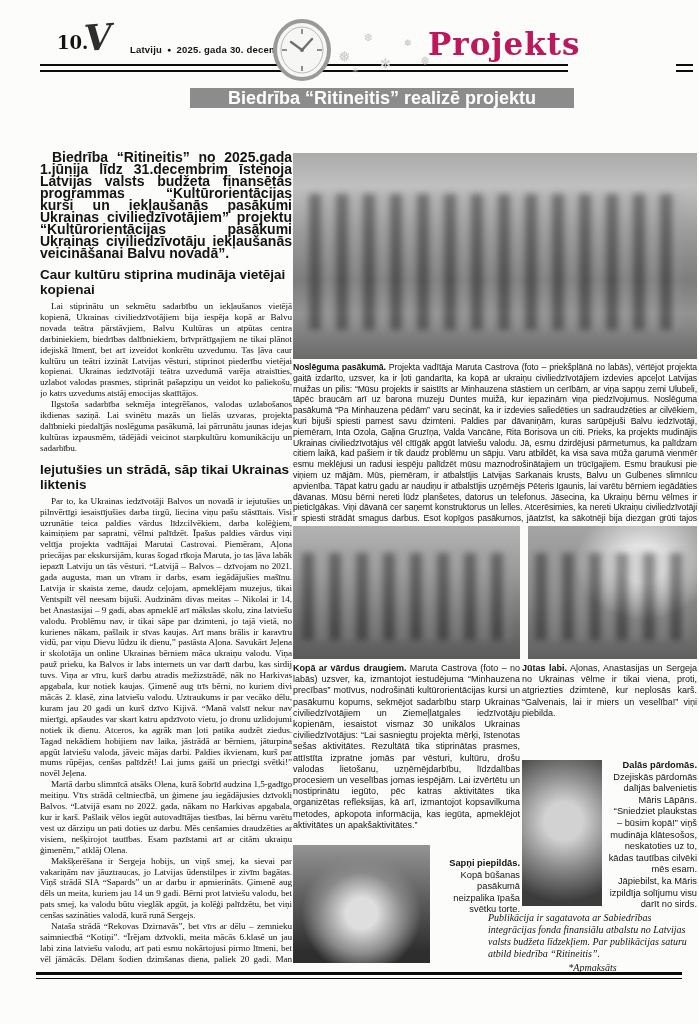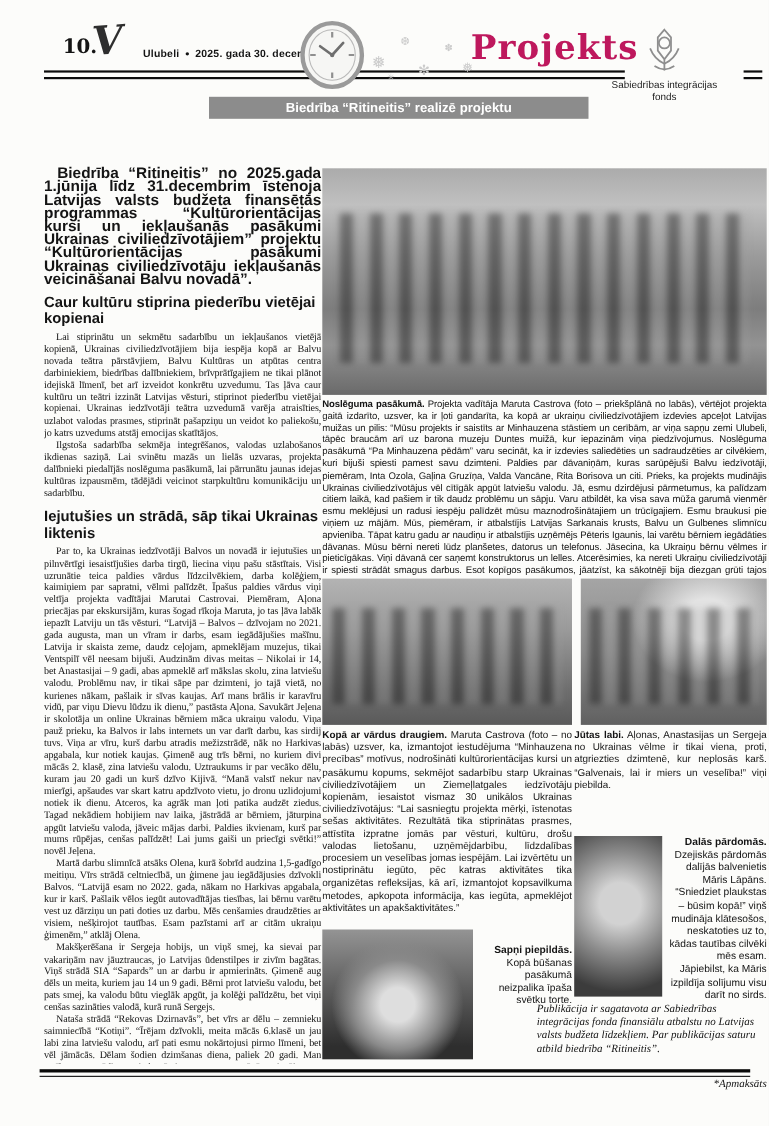--- a/index.html
+++ b/index.html
@@ -34,22 +34,22 @@
   .fk6 { left:18px; top:40px; font-size:8px; }
 
   .section-title { left:428px; top:26px; font-family:"DejaVu Serif",serif; font-weight:bold;
                    font-size:31px; color:#be185d; letter-spacing:1px; z-index:1; }
 
   .funder { left:545px; top:24px; width:118px; text-align:center; }
   .funder svg { display:block; margin:0 auto; }
   .funder-label { font-size:9px; line-height:10.5px; color:#222; margin-top:2px; }
 
   
-  .banner { left:190px; top:88px; width:345px; height:20px; background:#8c8c8c;
-            color:#fff; font-weight:bold; font-size:12px; line-height:20px; text-align:center; }
+  .banner { left:190px; top:88px; width:384px; height:20px; background:#8c8c8c;
+            color:#fff; font-weight:bold; font-size:18px; line-height:20px; text-align:center; }
   .headline { left:42px; top:106px; width:652px; font-weight:bold; font-size:35px;
               letter-spacing:-.5px; line-height:42px; white-space:nowrap; }
 
   
   .leftcol { left:40px; top:151px; width:252px; height:816px; overflow:hidden; }
   .intro { font-size:14px; line-height:12px; font-weight:bold; text-align:justify;
            text-indent:12px; margin:0 0 6px 0; }
   .subhead { font-size:13.5px; line-height:15px; font-weight:bold; margin:8px 0 4px 0; }
   .bodyp { font-family:"Liberation Serif",serif; font-size:9.2px; line-height:10.9px;
            letter-spacing:-.1px; text-align:justify; text-indent:11px; margin:0; }
@@ -85,33 +85,33 @@
                  font-size:9px; line-height:11.2px; text-align:justify; }
   .cap-thoughts{ left:608px; top:760px; width:89px; height:150px;
                  font-size:9.3px; line-height:11.6px; }
   .cap-dreams  { left:438px; top:858px; width:82px; height:106px;
                  font-size:9.3px; line-height:11.6px; }
   .cap-thoughts b, .cap-dreams b { display:inline; }
 
   
   .disclaimer { left:488px; top:912px; width:209px; font-family:"Liberation Serif",serif;
                 font-style:italic; font-size:10px; line-height:12px; }
-  .paidnote { display:block; text-align:right; margin-top:20px; font-style:italic; }
+  .paidnote { display:block; text-align:center; margin-top:2px; font-style:italic; }
   .rule-bottom { left:36px; top:972px; width:646px; height:3px;
                  border-top:3px solid #0a0a0a; border-bottom:1px solid #0a0a0a; }
 </style>
 </head>
 <body>
 
 <div class="page">
 
   <div class="abs pagenum">10.</div>
   <div class="abs logo-v">V</div>
   <div class="abs dateline">
-    <span>Ulubeli</span><span class="dot">●</span><span>2025. gada 30. decembris</span>
+    <span>Latviju</span><span class="dot">●</span><span>2025. gada 30. decembris</span>
   </div>
 
   <div class="abs rule-main"></div>
   <div class="abs rule-dash"></div>
 
   <div class="abs clock">
     <svg width="60" height="64" viewBox="0 0 60 64">
       <ellipse cx="30" cy="32" rx="27" ry="29" fill="#f6f6f4" stroke="#9a9a9a" stroke-width="4"></ellipse>
       <ellipse cx="30" cy="32" rx="21" ry="23" fill="none" stroke="#b9b9b9" stroke-width="1"></ellipse>
       <g stroke="#8f8f8f" stroke-width="2">
@@ -132,42 +132,27 @@
     <span class="fk1">❅</span>
     <span class="fk2">❆</span>
     <span class="fk3">✻</span>
     <span class="fk4">✽</span>
     <span class="fk5">❅</span>
     <span class="fk6">✳</span>
   </div>
 
   <div class="abs section-title">Projekts</div>
 
-  <div class="abs funder">
-    <svg width="42" height="46" viewBox="0 0 42 46">
-      <g fill="none" stroke="#8e8e8e" stroke-width="1.6">
-        <path d="M21 3 L27 10 L27 22 L21 30 L15 22 L15 10 Z"></path>
-        <circle cx="21" cy="15" r="5"></circle>
-        <path d="M8 20 Q12 30 21 34 Q30 30 34 20"></path>
-        <path d="M12 36 Q21 42 30 36"></path>
-        <line x1="21" y1="30" x2="21" y2="40"></line>
-      </g>
-    </svg>
-    <div class="funder-label">
-      <div>Sabiedrības integrācijas</div>
-      <div>fonds</div>
-    </div>
-  </div>
 
   <div class="abs banner">Biedrība “Ritineitis” realizē projektu</div>
 
   <div class="abs leftcol">
     <p class="intro">Biedrība “Ritineitis” no 2025.gada 1.jūnija līdz 31.decembrim īstenoja Latvijas valsts budžeta finansētās programmas “Kultūrorientācijas kursi un iekļaušanās pasākumi Ukrainas civiliedzīvotājiem” projektu “Kultūrorientācijas pasākumi Ukrainas civiliedzīvotāju iekļaušanās veicināšanai Balvu novadā”.</p>
 
-    <h2 class="subhead">Caur kultūru stiprina piederību vietējai kopienai</h2>
+    <h2 class="subhead">Caur kultūru stiprina mudināja vietējai kopienai</h2>
     <p class="bodyp">Lai stiprinātu un sekmētu sadarbību un iekļaušanos vietējā kopienā, Ukrainas civiliedzīvotājiem bija iespēja kopā ar Balvu novada teātra pārstāvjiem, Balvu Kultūras un atpūtas centra darbiniekiem, biedrības dalībniekiem, brīvprātīgajiem ne tikai plānot idejiskā līmenī, bet arī izveidot konkrētu uzvedumu. Tas ļāva caur kultūru un teātri izzināt Latvijas vēsturi, stiprinot piederību vietējai kopienai. Ukrainas iedzīvotāji teātra uzvedumā varēja atraisīties, uzlabot valodas prasmes, stiprināt pašapziņu un veidot ko paliekošu, jo katrs uzvedums atstāj emocijas skatītājos.</p>
     <p class="bodyp">Ilgstoša sadarbība sekmēja integrēšanos, valodas uzlabošanos ikdienas saziņā. Lai svinētu mazās un lielās uzvaras, projekta dalībnieki piedalījās noslēguma pasākumā, lai pārrunātu jaunas idejas kultūras izpausmēm, tādējādi veicinot starpkultūru komunikāciju un sadarbību.</p>
 
     <h2 class="subhead">Iejutušies un strādā, sāp tikai Ukrainas liktenis</h2>
     <p class="bodyp">Par to, ka Ukrainas iedzīvotāji Balvos un novadā ir iejutušies un pilnvērtīgi iesaistījušies darba tirgū, liecina viņu pašu stāstītais. Visi uzrunātie teica paldies vārdus līdzcilvēkiem, darba kolēģiem, kaimiņiem par sapratni, vēlmi palīdzēt. Īpašus paldies vārdus viņi veltīja projekta vadītājai Marutai Castrovai. Piemēram, Aļona priecājas par ekskursijām, kuras šogad rīkoja Maruta, jo tas ļāva labāk iepazīt Latviju un tās vēsturi. “Latvijā – Balvos – dzīvojam no 2021. gada augusta, man un vīram ir darbs, esam iegādājušies mašīnu. Latvija ir skaista zeme, daudz ceļojam, apmeklējam muzejus, tikai Ventspilī vēl neesam bijuši. Audzinām divas meitas – Nikolai ir 14, bet Anastasijai – 9 gadi, abas apmeklē arī mākslas skolu, zina latviešu valodu. Problēmu nav, ir tikai sāpe par dzimteni, jo tajā vietā, no kurienes nākam, pašlaik ir sīvas kaujas. Arī mans brālis ir karavīru vidū, par viņu Dievu lūdzu ik dienu,” pastāsta Aļona. Savukārt Jeļena ir skolotāja un online Ukrainas bērniem māca ukraiņu valodu. Viņa pauž prieku, ka Balvos ir labs internets un var darīt darbu, kas sirdij tuvs. Viņa ar vīru, kurš darbu atradis mežizstrādē, nāk no Harkivas apgabala, kur notiek kaujas. Ģimenē aug trīs bērni, no kuriem divi mācās 2. klasē, zina latviešu valodu. Uztraukums ir par vecāko dēlu, kuram jau 20 gadi un kurš dzīvo Kijivā. “Manā valstī nekur nav mierīgi, apšaudes var skart katru apdzīvoto vietu, jo dronu uzlidojumi notiek ik dienu. Atceros, ka agrāk man ļoti patika audzēt ziedus. Tagad nekādiem hobijiem nav laika, jāstrādā ar bērniem, jāturpina apgūt latviešu valoda, jāveic mājas darbi. Paldies ikvienam, kurš par mums rūpējas, cenšas palīdzēt! Lai jums gaiši un priecīgi svētki!” novēl Jeļena.</p>
     <p class="bodyp">Martā darbu slimnīcā atsāks Olena, kurā šobrīd audzina 1,5-gadīgo meitiņu. Vīrs strādā celtniecībā, un ģimene jau iegādājusies dzīvokli Balvos. “Latvijā esam no 2022. gada, nākam no Harkivas apgabala, kur ir karš. Pašlaik vēlos iegūt autovadītājas tiesības, lai bērnu varētu vest uz dārziņu un pati doties uz darbu. Mēs cenšamies draudzēties ar visiem, nešķirojot tautības. Esam pazīstami arī ar citām ukraiņu ģimenēm,” atklāj Olena.</p>
     <p class="bodyp">Makšķerēšana ir Sergeja hobijs, un viņš smej, ka sievai par vakariņām nav jāuztraucas, jo Latvijas ūdenstilpes ir zivīm bagātas. Viņš strādā SIA “Sapards” un ar darbu ir apmierināts. Ģimenē aug dēls un meita, kuriem jau 14 un 9 gadi. Bērni prot latviešu valodu, bet pats smej, ka valodu būtu vieglāk apgūt, ja kolēģi palīdzētu, bet viņi cenšas sazināties valodā, kurā runā Sergejs.</p>
     <p class="bodyp">Nataša strādā “Rekovas Dzirnavās”, bet vīrs ar dēlu – zemnieku saimniecībā “Kotiņi”. “Īrējam dzīvokli, meita mācās 6.klasē un jau labi zina latviešu valodu, arī pati esmu nokārtojusi pirmo līmeni, bet vēl jāmācās. Dēlam šodien dzimšanas diena, paliek 20 gadi. Man patīk gatavot ēdienus, izdomāt jaunas receptes, tāpēc priecājos par kolektīvu, kurā strādāju. Paldies Dievam, visi dzīvojam draudzīgi,” laimīgu Jauno gadu novēl Nataša.</p>
 
   </div>

